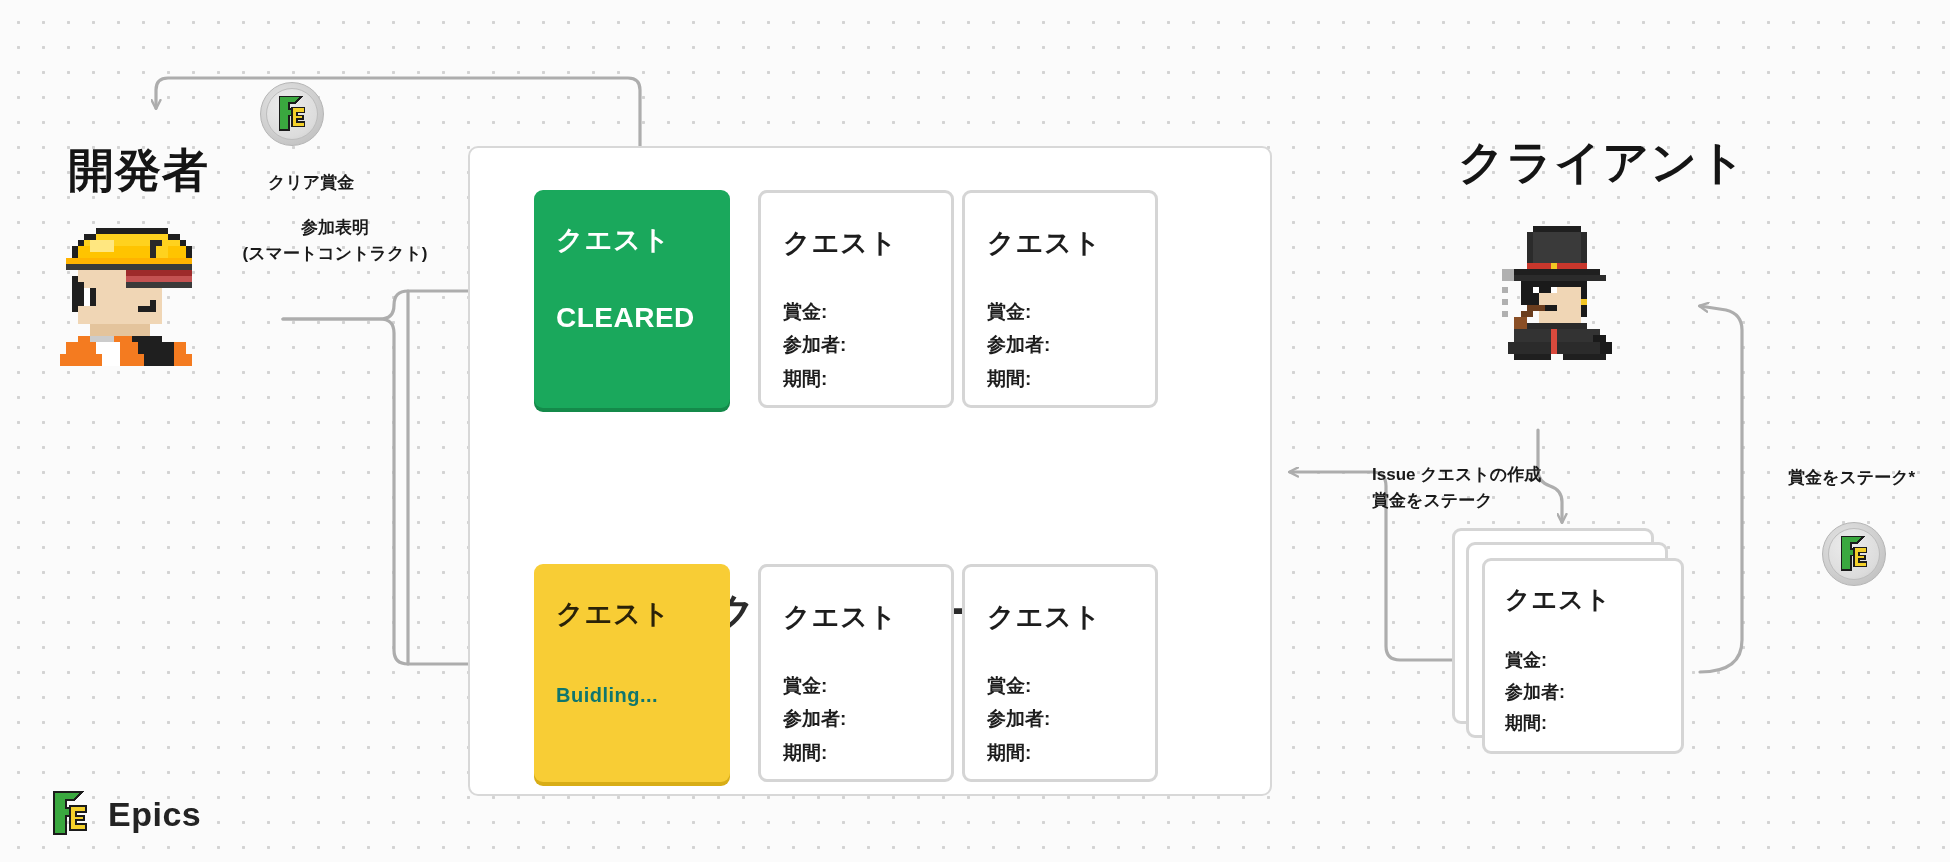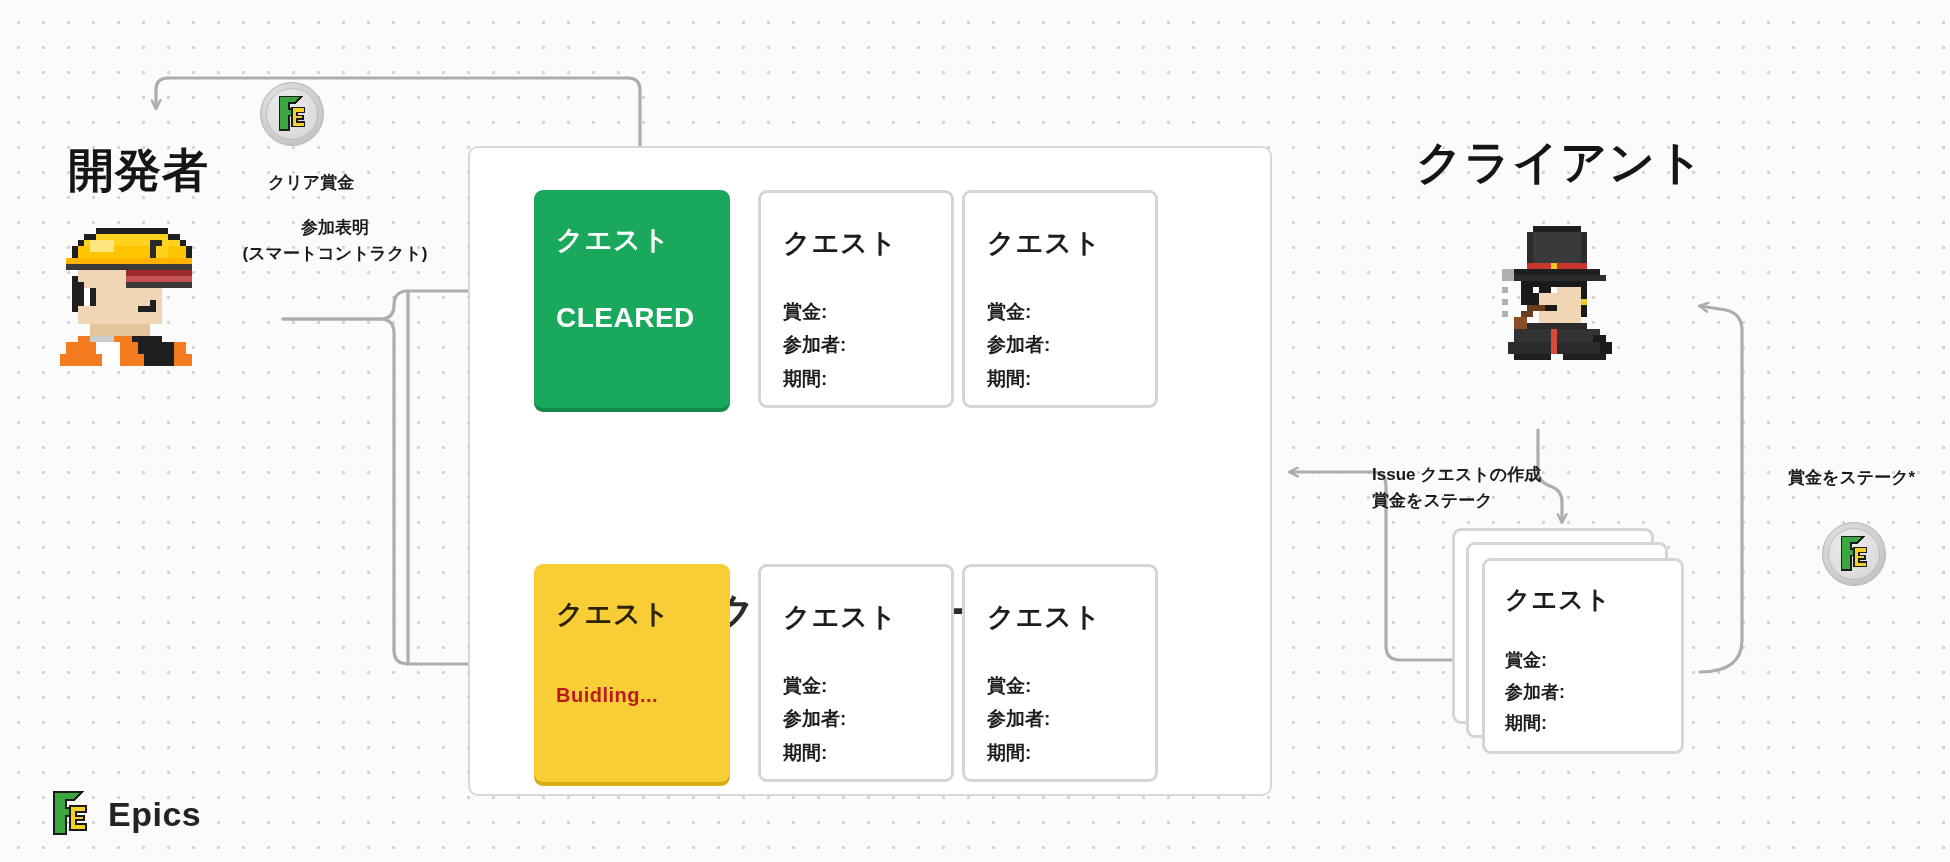--- a/index.html
+++ b/index.html
@@ -62,21 +62,21 @@
   .qcard .ctitle{
     position:absolute;left:22px;top:32px;
     font-size:27px;font-weight:700;color:#1d1d1d;letter-spacing:1px;
   }
   .qcard.cleared .ctitle,.qcard.cleared .cstatus{color:#ffffff;}
   .qcard.building .ctitle{color:#2a2208;}
   .qcard .cstatus{
     position:absolute;left:22px;top:112px;
     font-size:28px;font-weight:700;letter-spacing:0.5px;
   }
-  .qcard.building .cstatus{font-size:20px;color:#b91c1c;top:120px;}
+  .qcard.building .cstatus{font-size:20px;color:#0f766e;top:120px;}
   .qcard .cfields{
     position:absolute;left:22px;top:102px;
     font-size:19px;font-weight:700;color:#1d1d1d;line-height:1.75;
   }
 
   
   #client-stack{position:absolute;left:1452px;top:528px;width:230px;height:260px;}
   .stackcard{
     position:absolute;width:202px;height:196px;
     background:#ffffff;border:3px solid #d5d5d5;border-radius:9px;box-sizing:border-box;
@@ -244,21 +244,21 @@
     <div class="qcard plain" style="left:492px;top:416px;">
       <div class="ctitle">クエスト</div>
       <div class="cfields">
         <div>賞金:</div>
         <div>参加者:</div>
         <div>期間:</div>
       </div>
     </div>
   </div>
 
-  <div class="role-title" style="left:1416px;top:132px;">クライアント</div>
+  <div class="role-title" style="left:1458px;top:132px;">クライアント</div>
 
   <svg class="pixel-char" style="left:1478px;top:220px;" width="158" height="158" viewBox="0 0 26 26" shape-rendering="crispEdges">
 
     <rect x="9" y="1" width="8" height="1" fill="#1f1f1f"></rect>
     <rect x="8" y="2" width="10" height="5" fill="#2b2b2b"></rect>
     <rect x="9" y="2" width="8" height="5" fill="#3a3a3a"></rect>
 
     <rect x="8" y="7" width="10" height="1" fill="#c9372c"></rect>
     <rect x="12" y="7" width="1" height="1" fill="#f3c623"></rect>
 

